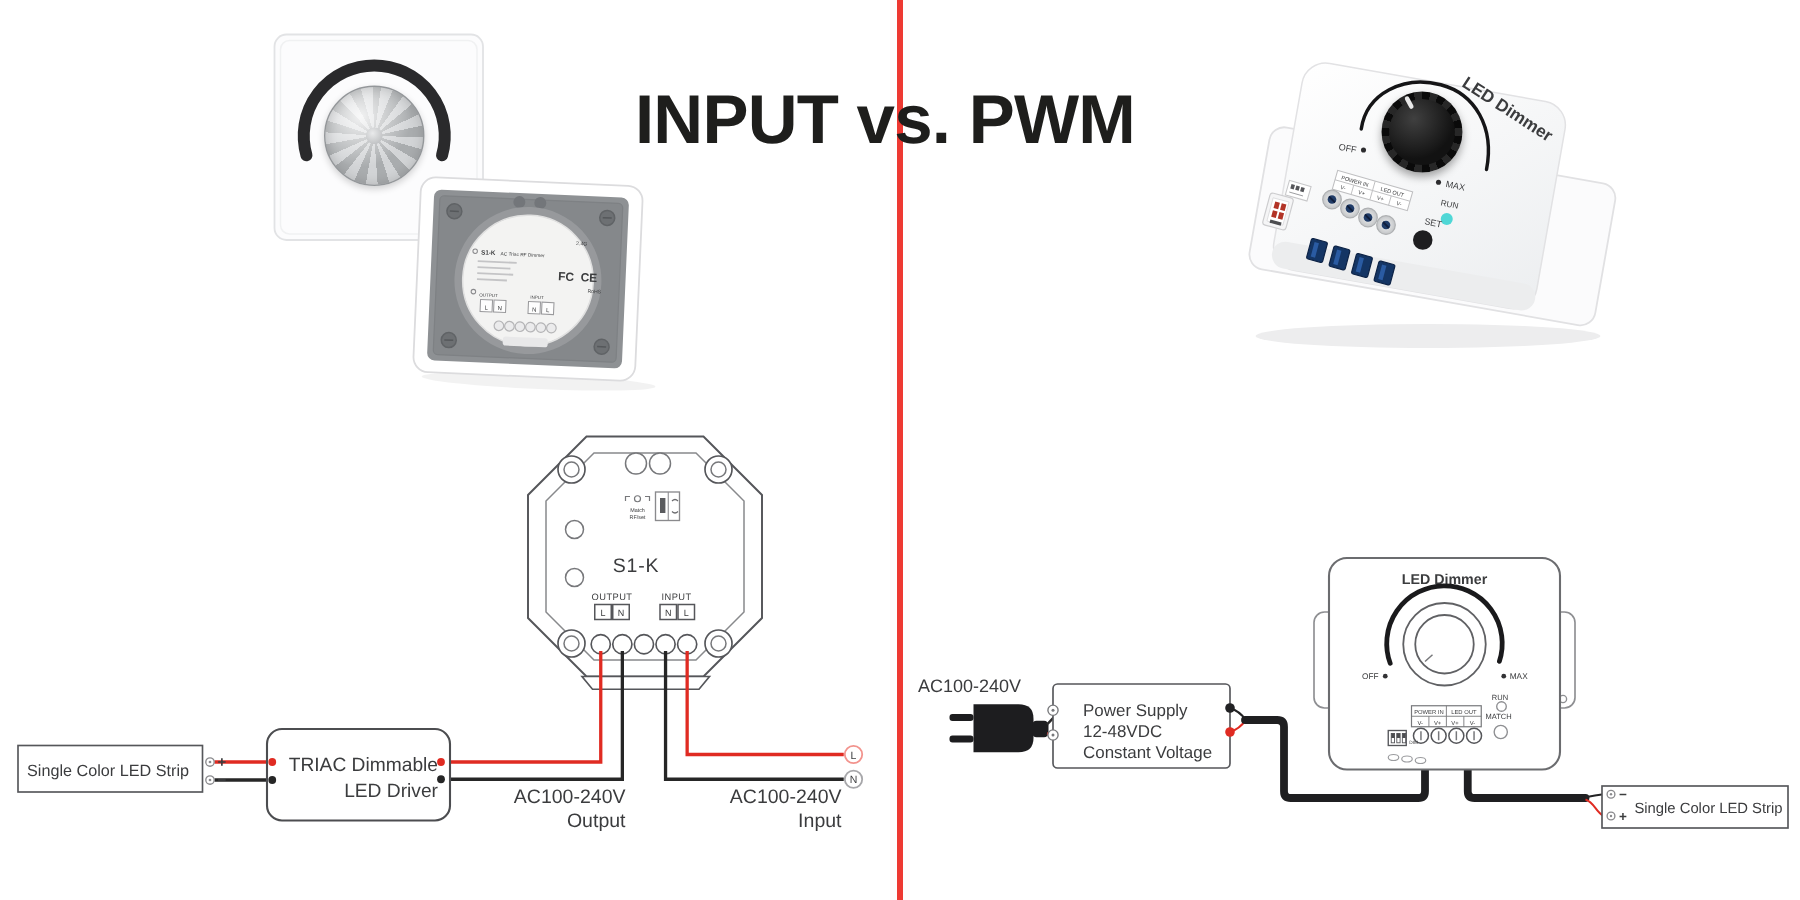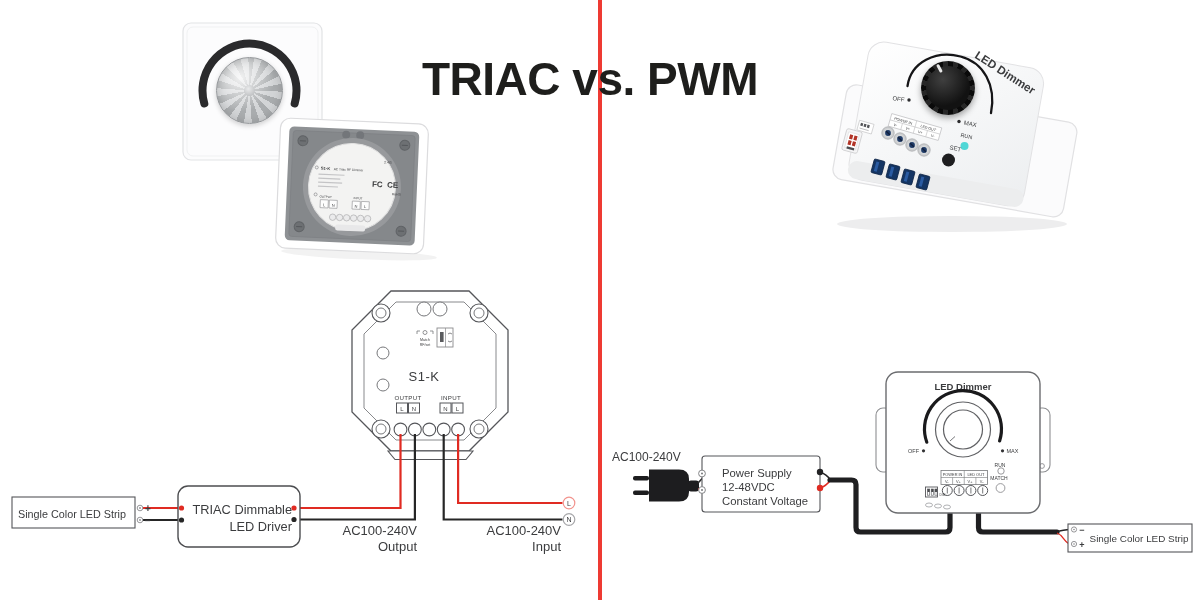--- a/index.html
+++ b/index.html
@@ -27,21 +27,21 @@
   .knob-pwm-tick{position:absolute;width:2.5px;height:9px;background:#e8e8e8;border-radius:2px;
     left:17px;top:3px;transform:rotate(-28deg);}
 </style>
 </head>
 <body>
 
 <div id="canvas">
 
   <div id="divider" class="abs"></div>
 
-  <div id="main-title" class="abs">TRIAC vs. PWM</div>
+  <div id="main-title" class="abs">INPUT vs. PWM</div>
 
   <svg class="abs" style="left:160px;top:0;width:280px;height:270px" viewBox="160 0 280 270">
 
     <g>
       <rect x="183" y="23" width="139" height="137" rx="8" fill="#fcfcfd" stroke="#e2e3e5" stroke-width="1.2"></rect>
       <rect x="187" y="27" width="131" height="129" rx="6" fill="none" stroke="#f0f1f2" stroke-width="1"></rect>
       <path d="M 204.3 103.5 A 47 47 0 1 1 294.7 103.5" fill="none" stroke="#2a2a2c" stroke-width="8" stroke-linecap="round"></path>
     </g>
 
     <g transform="rotate(2.5 352 186)">

